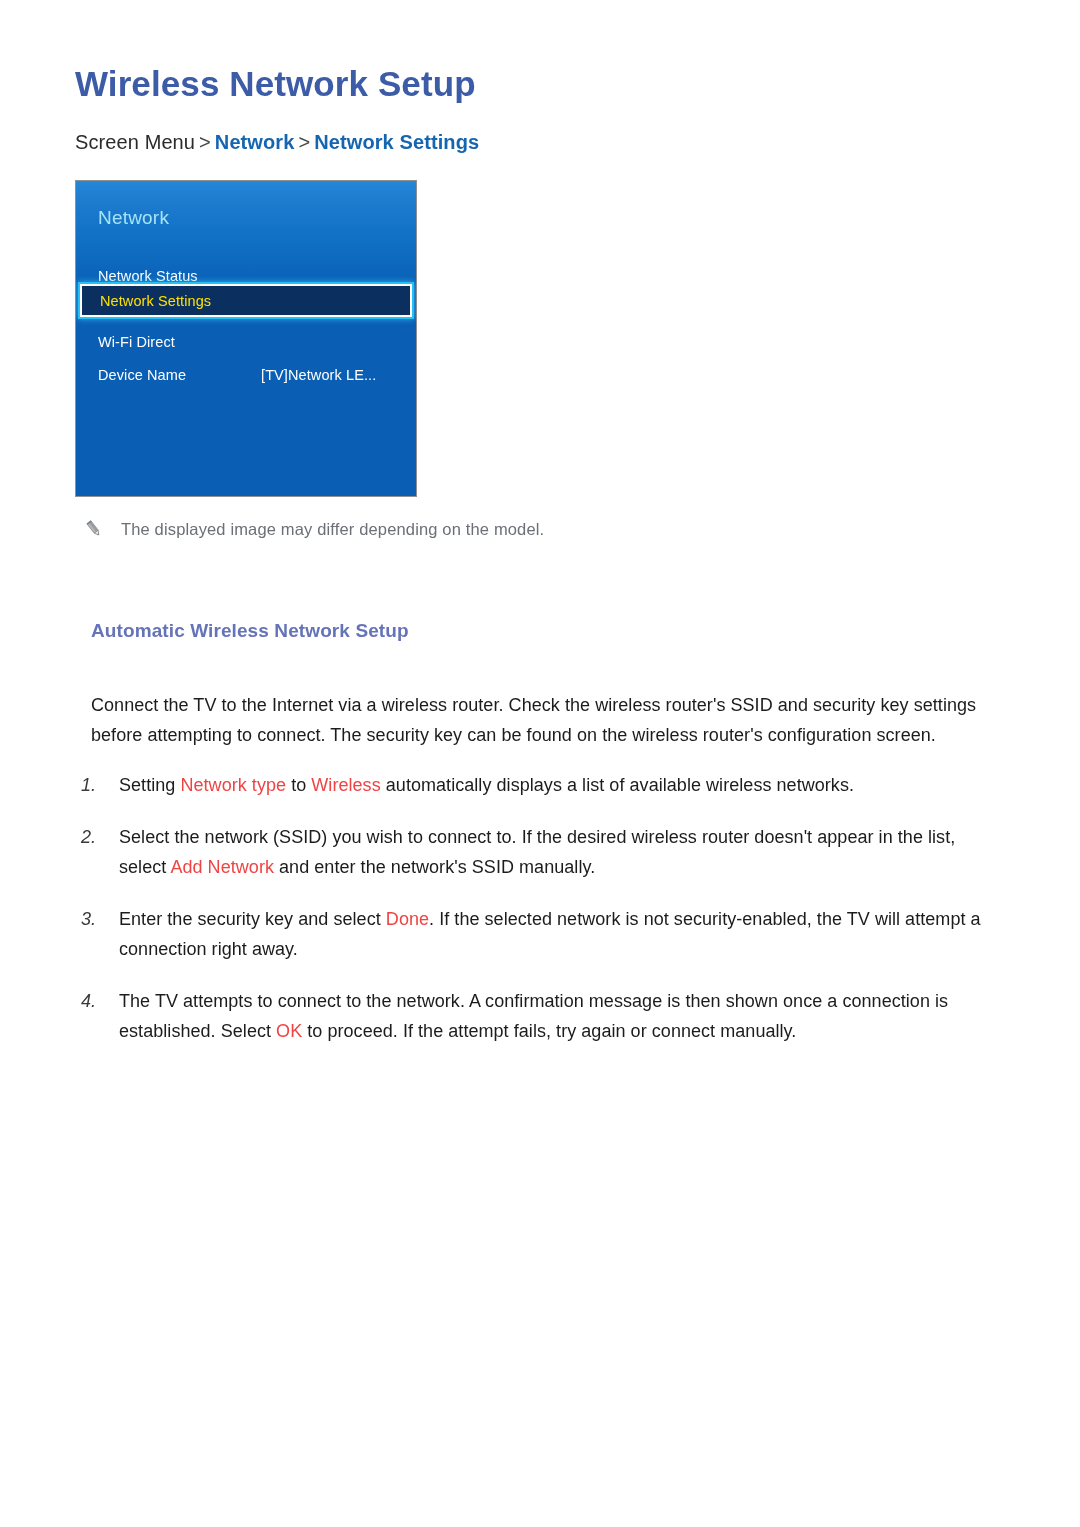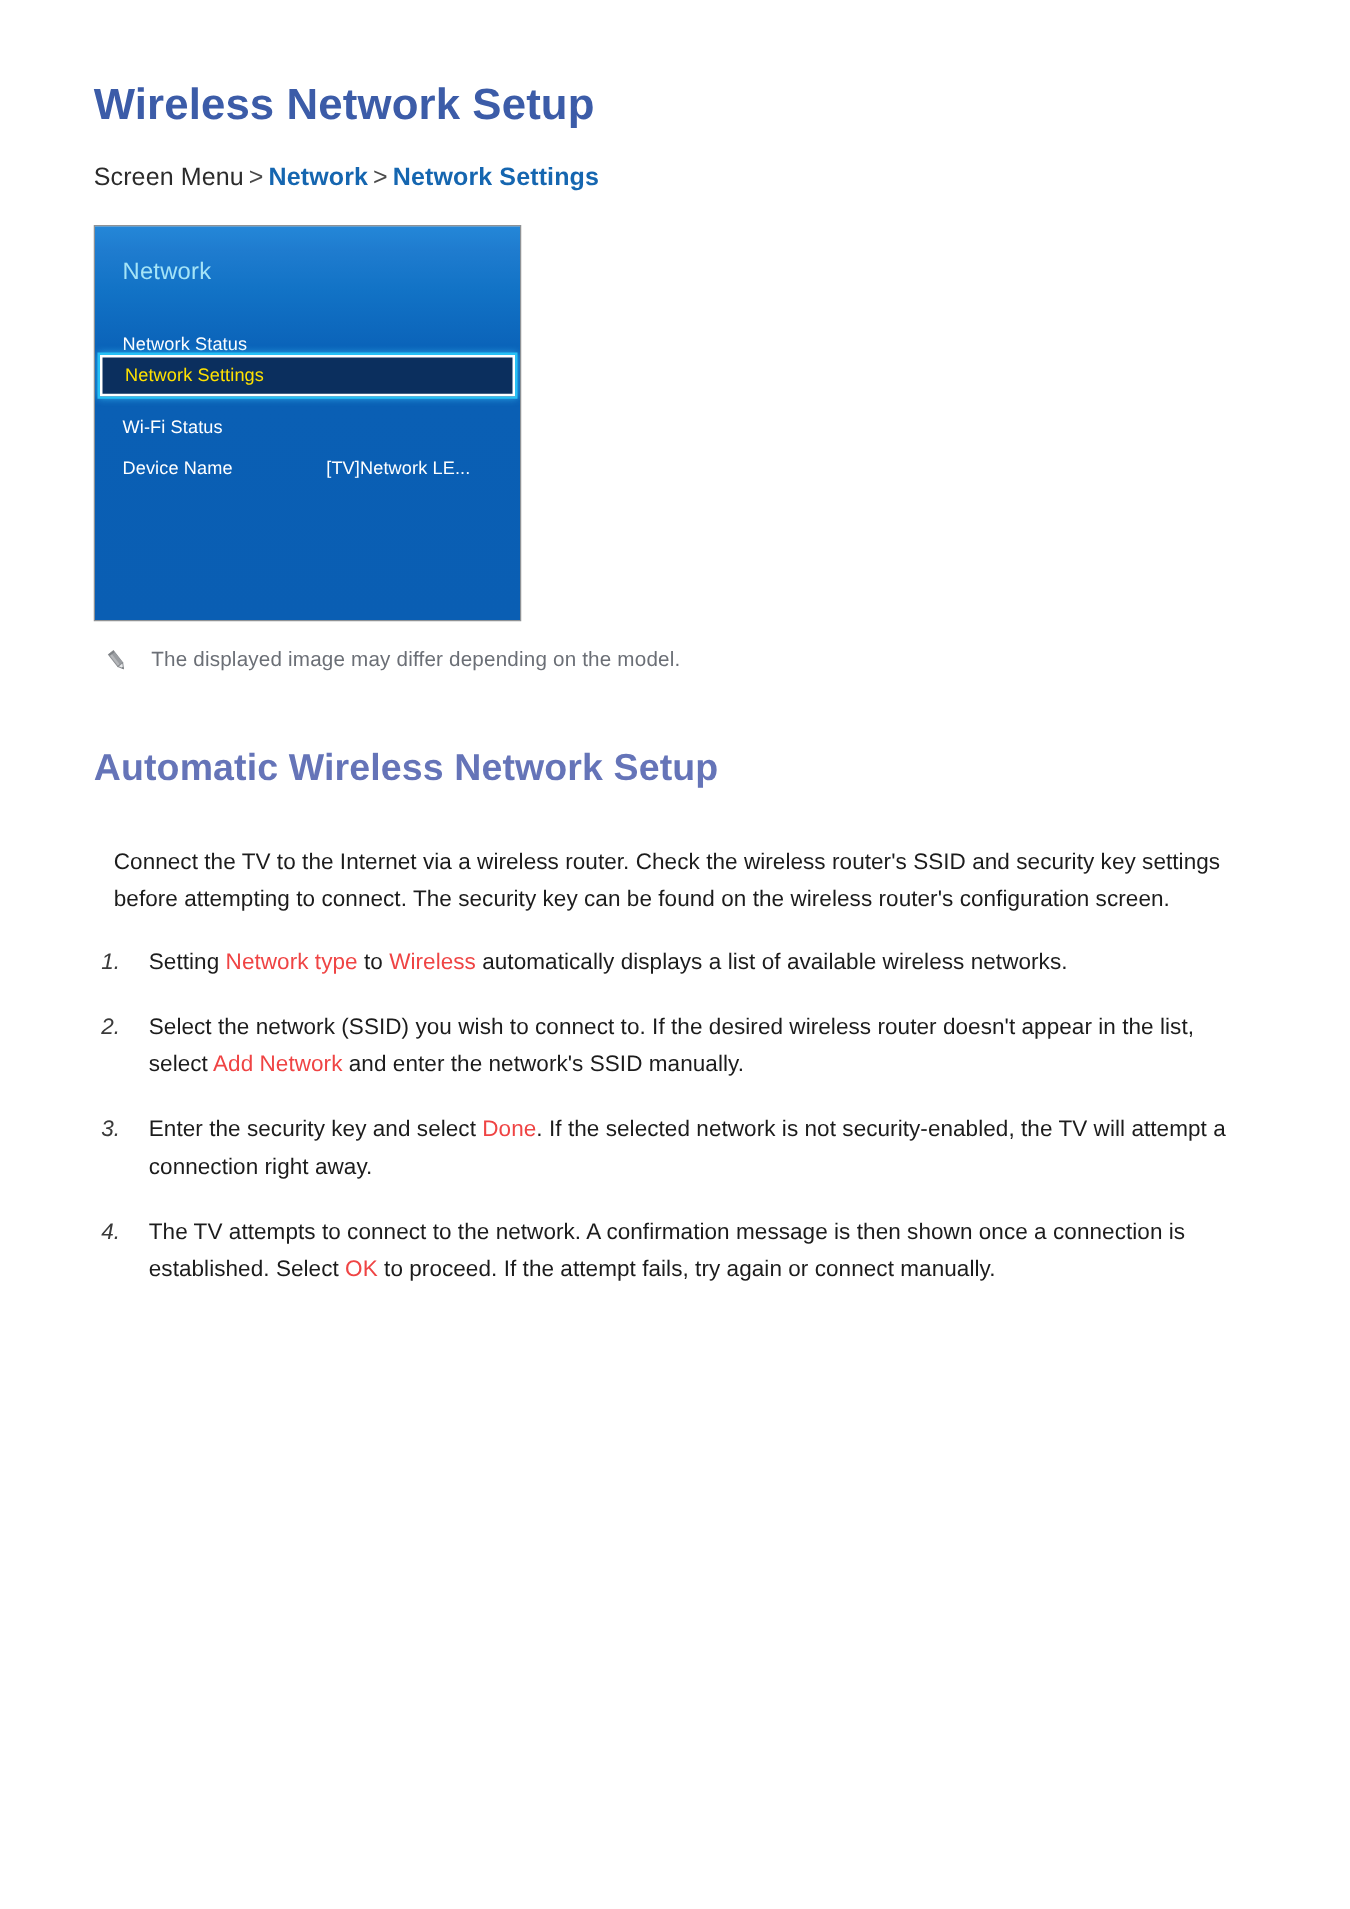--- a/index.html
+++ b/index.html
@@ -124,43 +124,43 @@
   .tv-hl .tv-row-label {
     padding-left: 18px;
     color: #ffe100;
     font-size: 14.5px;
     letter-spacing: 0.1px;
   }
 
   
   .note {
     display: flex;
-    align-items: flex-start;
+    align-items: center;
     margin-top: 20px;
     margin-left: 8px;
   }
   .note-icon {
     width: 22px;
     height: 22px;
     flex: 0 0 22px;
     margin-top: 1px;
   }
   .note-text {
     margin-left: 16px;
     font-size: 16.5px;
     line-height: 22px;
     color: #6b6f76;
     letter-spacing: 0.15px;
   }
 
   
   .section-title {
-    margin: 0;
+    margin: 16px;
     padding-top: 58px;
-    font-size: 30px;
+    font-size: 19px;
     line-height: 34px;
     font-weight: bold;
     color: #6574b8;
     letter-spacing: 0.1px;
   }
 
   
   .body-para {
     margin: 16px;
     padding-top: 26px;
@@ -221,21 +221,21 @@
         <span class="tv-row-label">Network Status</span>
       </div>
 
       <div class="tv-row is-selected">
         <div class="tv-hl">
           <span class="tv-row-label">Network Settings</span>
         </div>
       </div>
 
       <div class="tv-row">
-        <span class="tv-row-label">Wi-Fi Status</span>
+        <span class="tv-row-label">Wi-Fi Direct</span>
       </div>
 
 
       <div class="tv-row">
         <span class="tv-row-label">Device Name</span>
         <span class="tv-row-value">[TV]Network LE...</span>
       </div>
 
     </div>
   </div>

